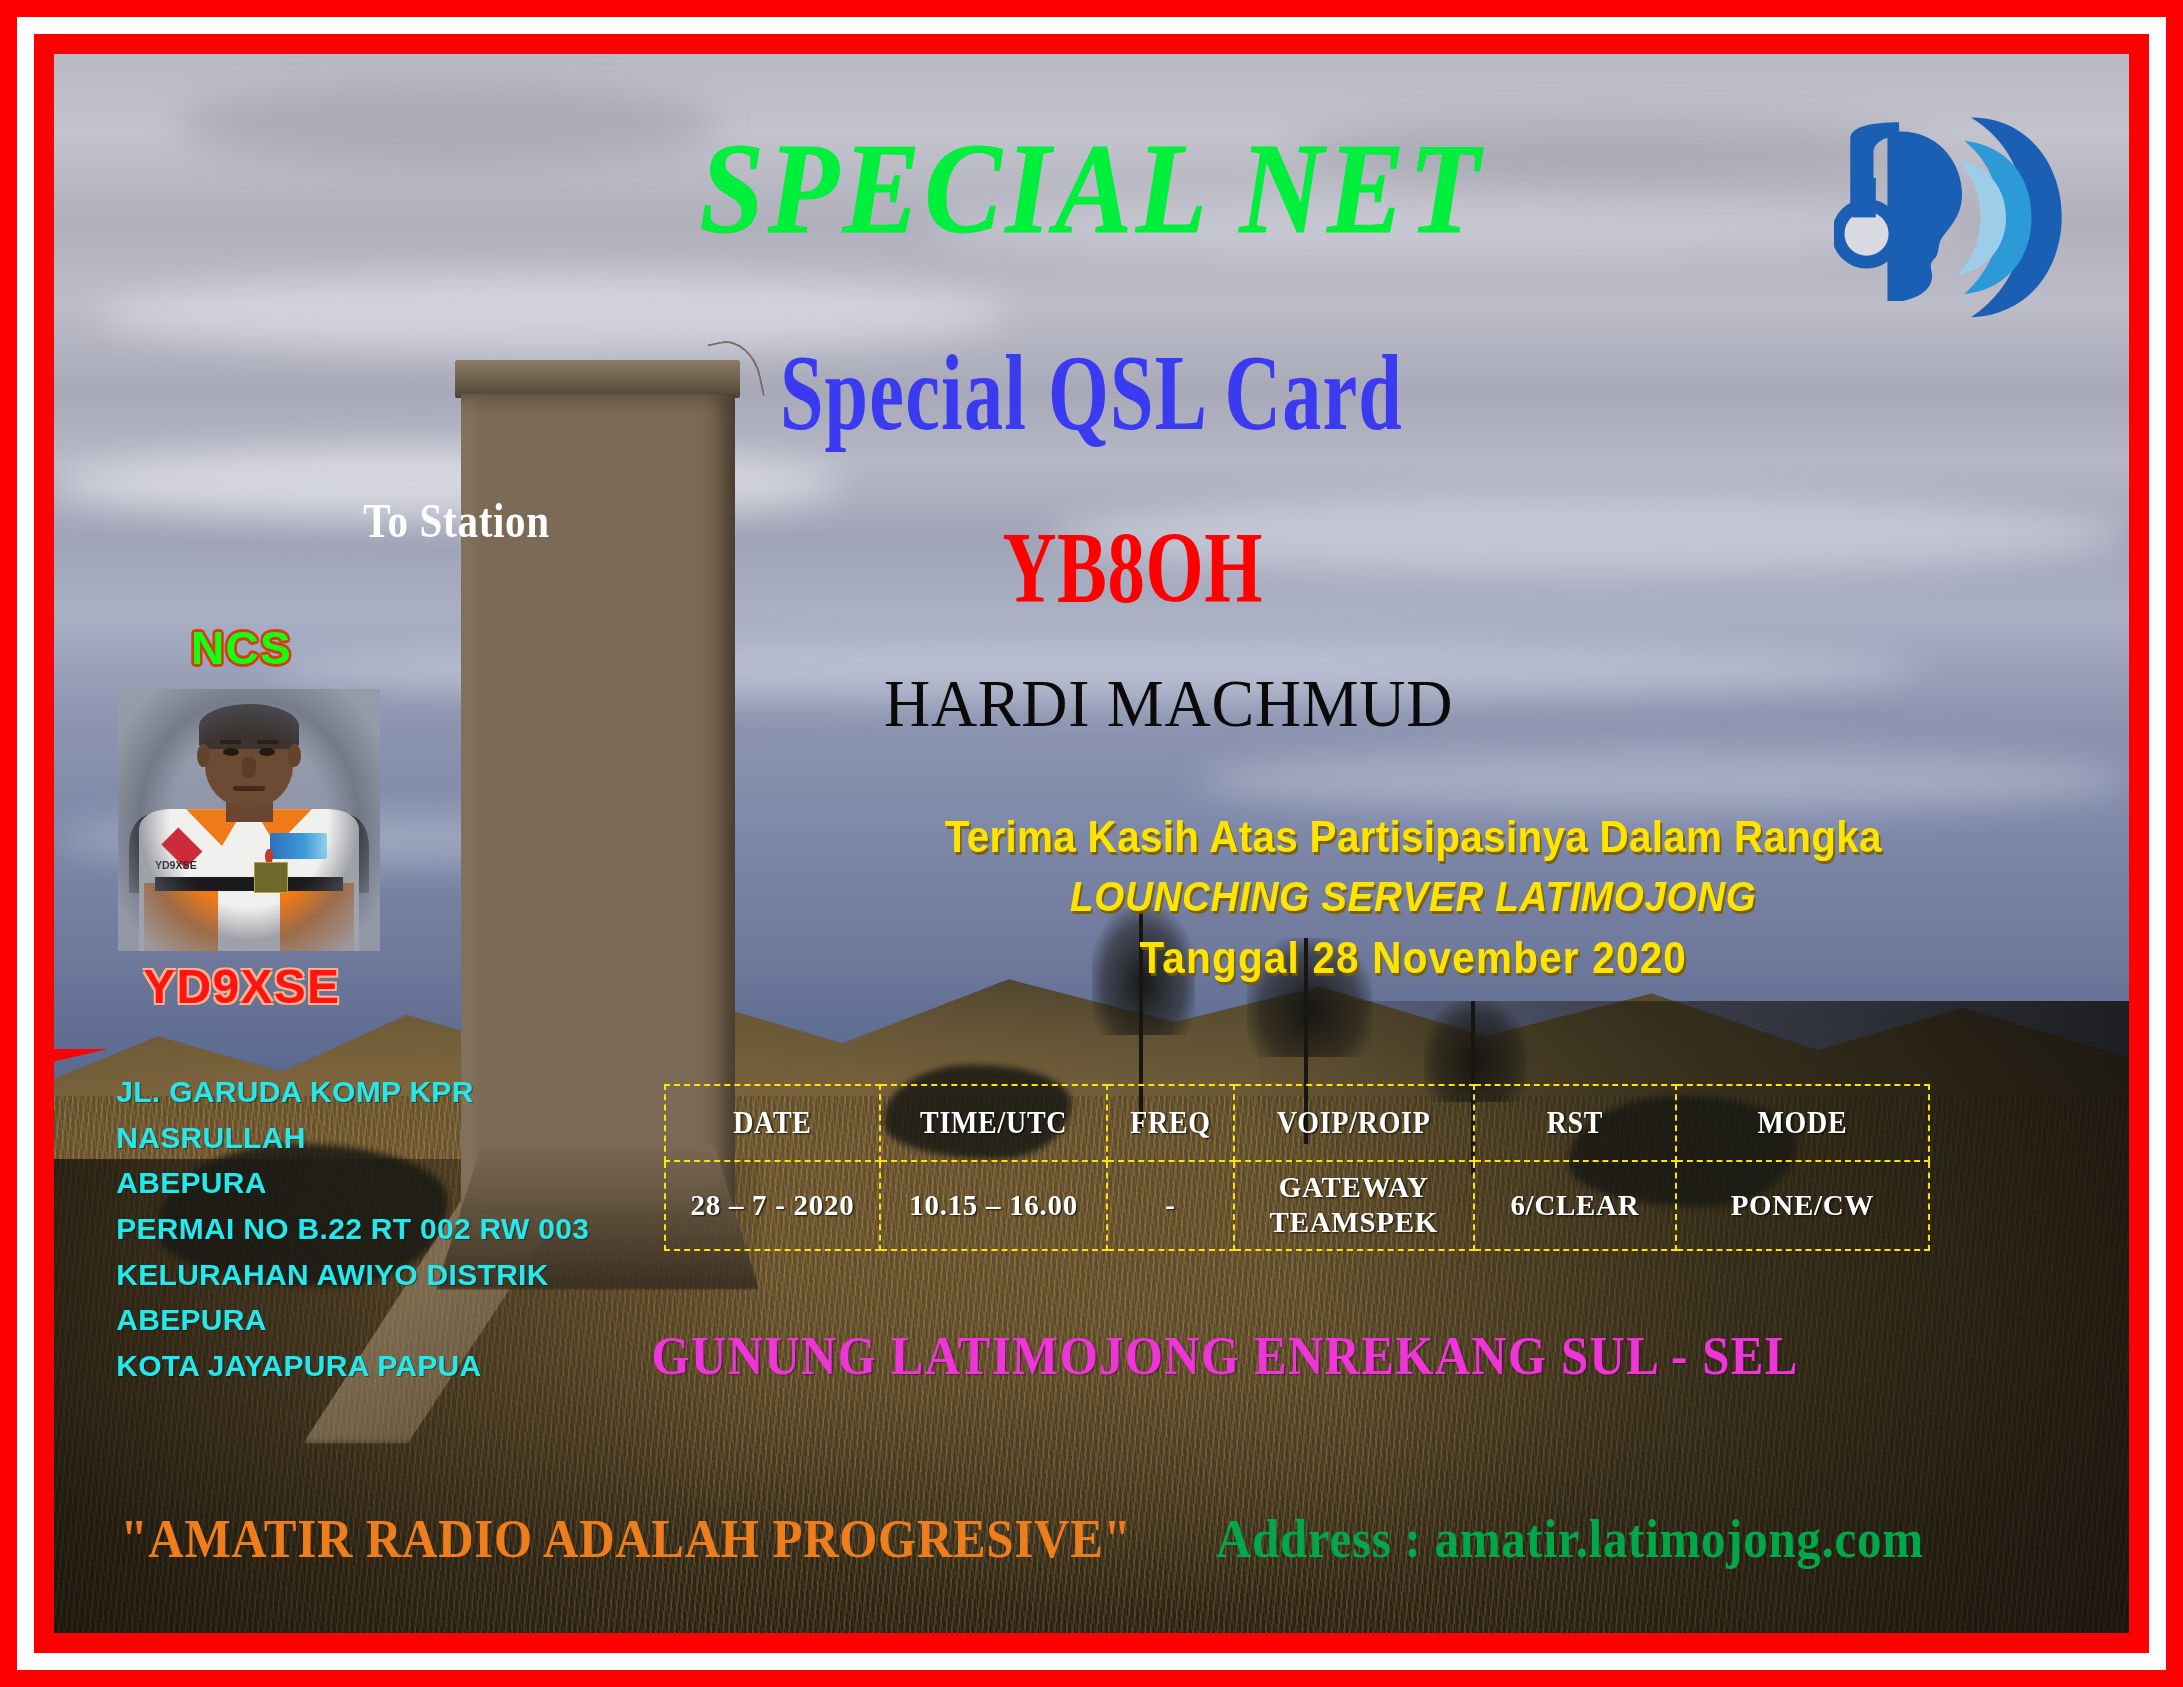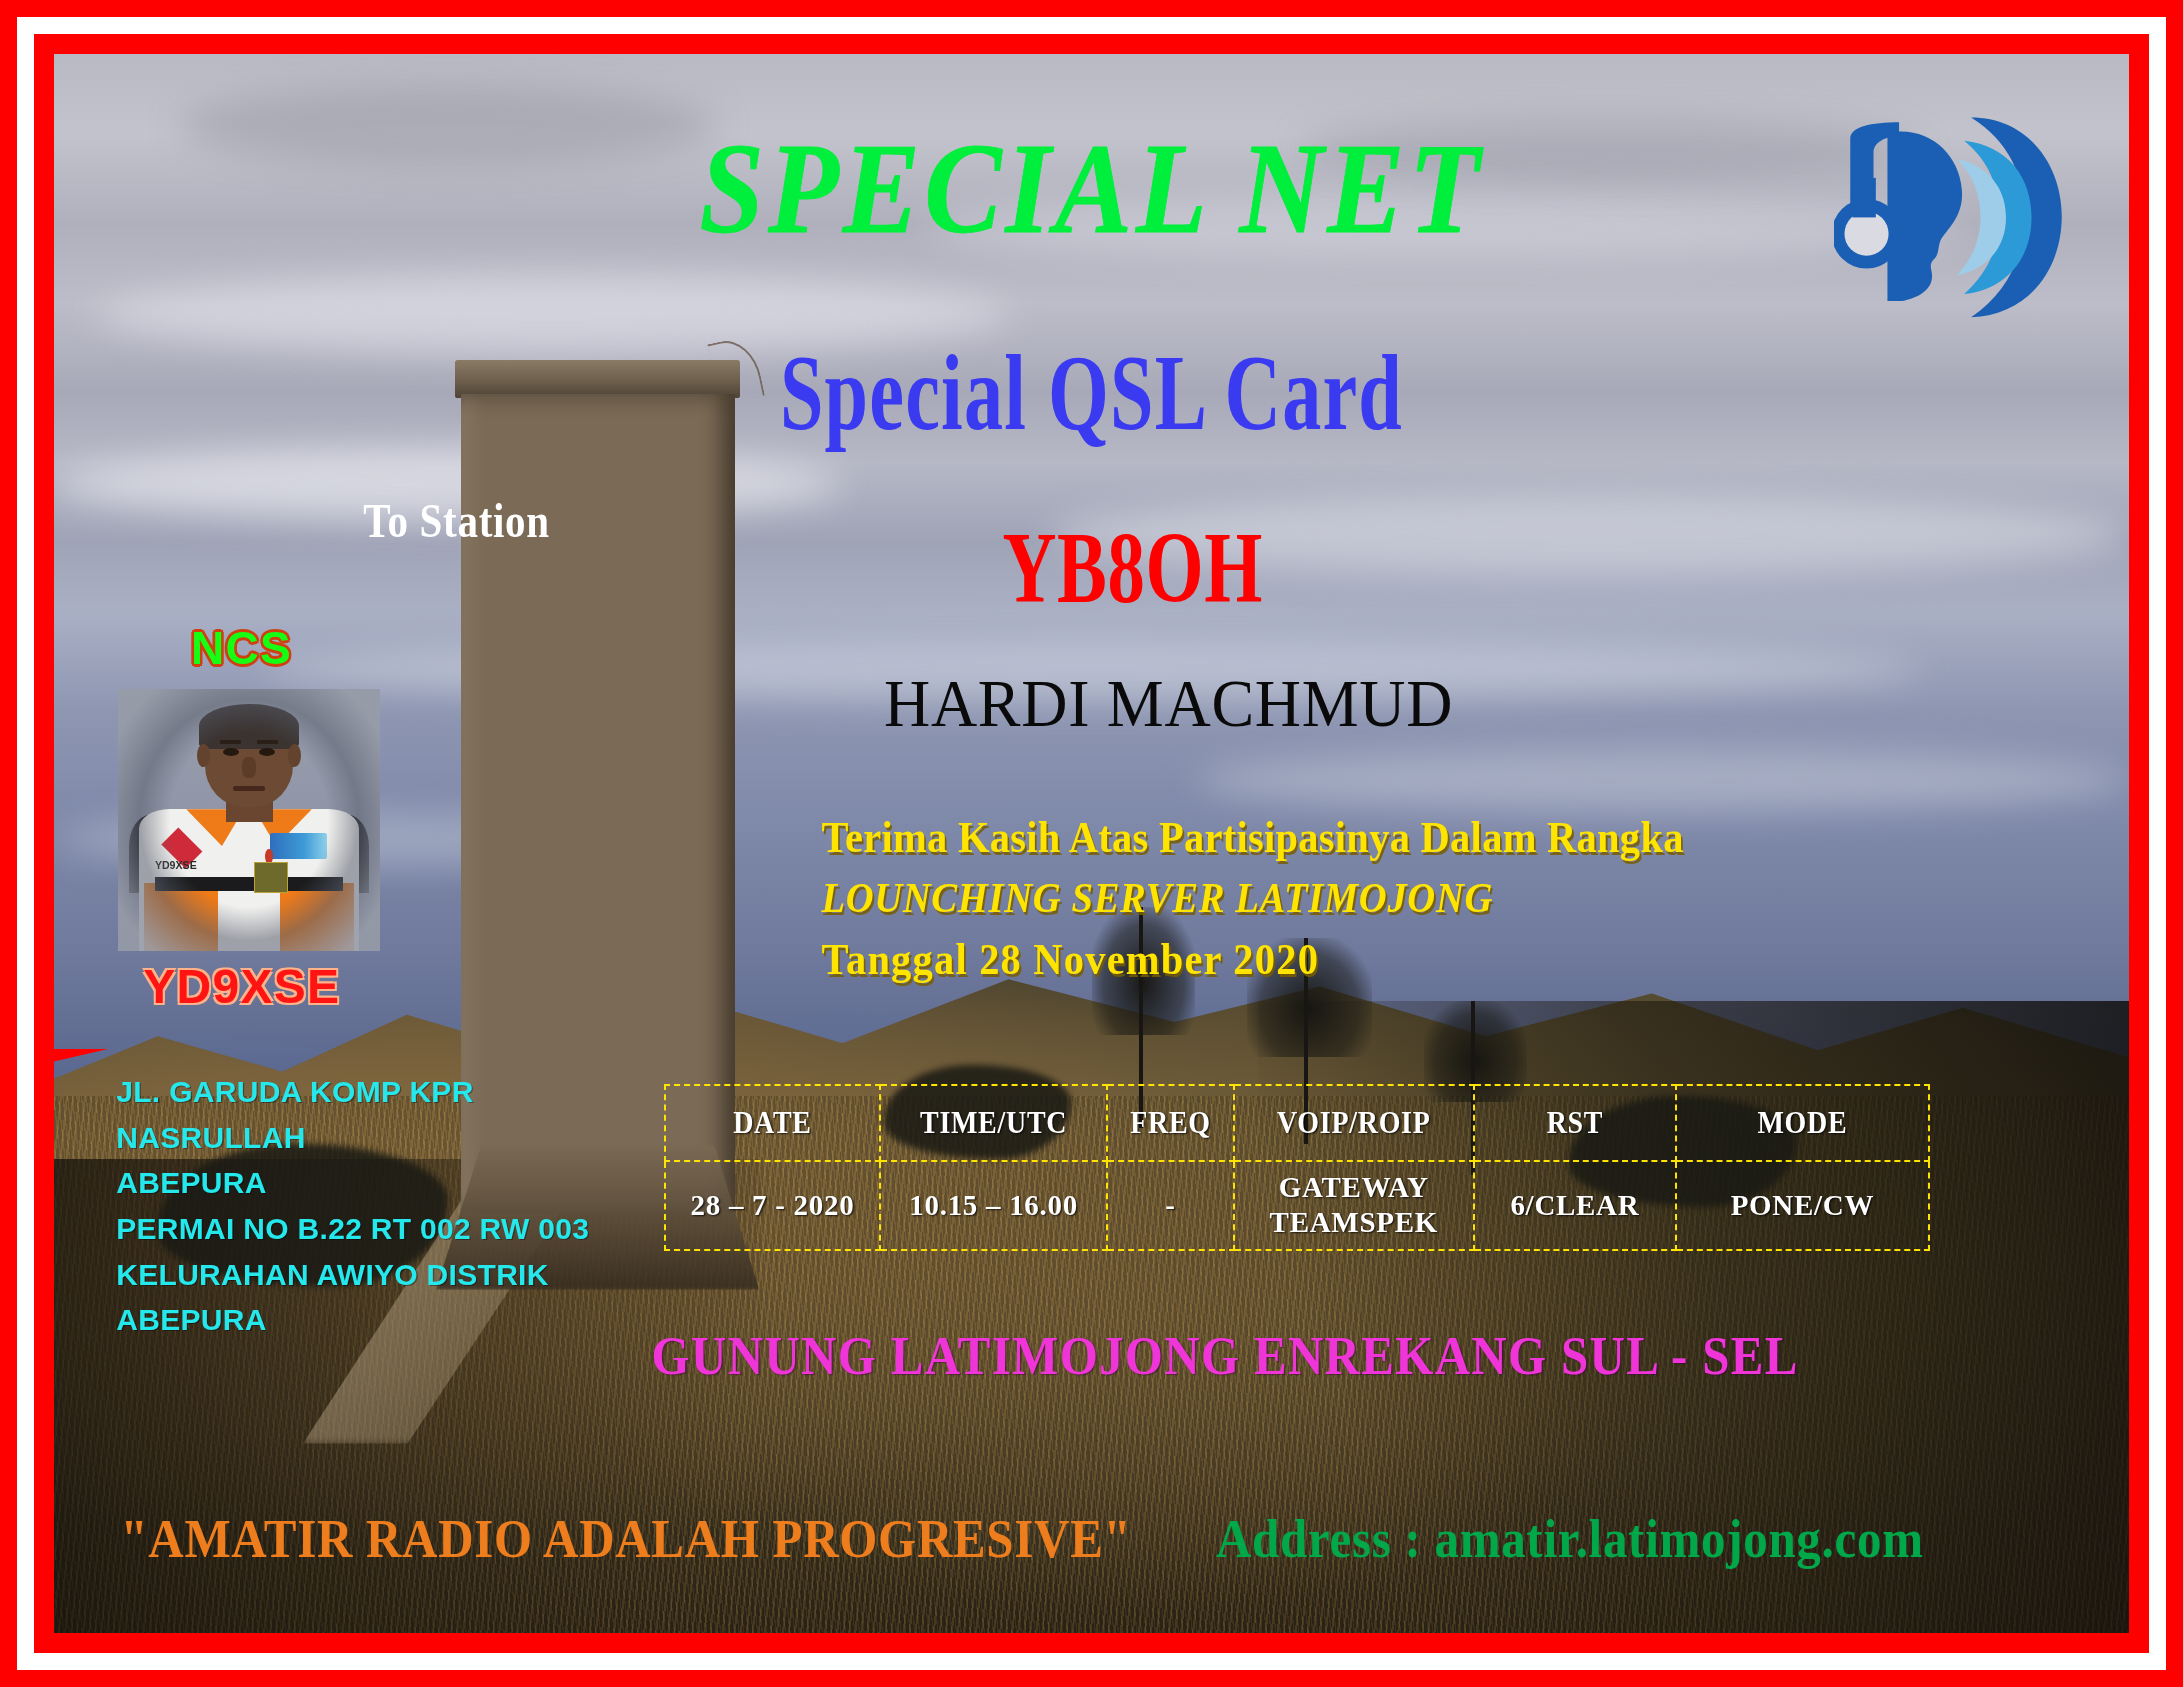--- a/index.html
+++ b/index.html
@@ -197,22 +197,22 @@
     position:absolute;left:40.0%;top:38.8%;
     font-family:"Liberation Serif",serif;
     font-size:64px;letter-spacing:0.7px;
     color:#0a0a0a;
     transform:scaleY(1.05);
   }
 
   
   .yellow-block{
     position:absolute;left:34.5%;top:48.0%;width:62%;
-    text-align:left;
-    font-family:Liberation Serif, serif;
+    text-align:center;
+    font-family:Liberation Sans, sans-serif;
     color:#ffe400;
     text-shadow:2px 2.6px 0 rgba(120,92,0,.85);
   }
   .y1{font-weight:bold;font-size:44px;letter-spacing:0.3px;transform:scaleX(.92);}
   .y2{font-weight:bold;font-style:italic;font-size:42px;letter-spacing:0.7px;margin-top:10.6px;transform:scaleX(.92);}
   .y3{font-weight:bold;font-size:44px;letter-spacing:1.3px;margin-top:12px;transform:scaleX(.92);}
 
   
   .ncs-label{
     position:absolute;left:6.6%;top:35.9%;
@@ -438,20 +438,21 @@
       </div>
       <div class="call-yd">YD9XSE</div>
 
       <div class="addr">
         <div>JL. GARUDA KOMP KPR</div>
         <div>NASRULLAH</div>
         <div>ABEPURA</div>
         <div>PERMAI NO B.22 RT 002 RW 003</div>
         <div>KELURAHAN AWIYO DISTRIK</div>
         <div>ABEPURA</div>
+        <div>KOTA JAYAPURA PAPUA</div>
       </div>
 
       <table class="qso">
         <tbody>
             <tr>
           <td class="h" style="width:17%">DATE</td>
           <td class="h" style="width:18%">TIME/UTC</td>
           <td class="h" style="width:10%">FREQ</td>
           <td class="h" style="width:19%">VOIP/ROIP</td>
           <td class="h" style="width:16%">RST</td>

